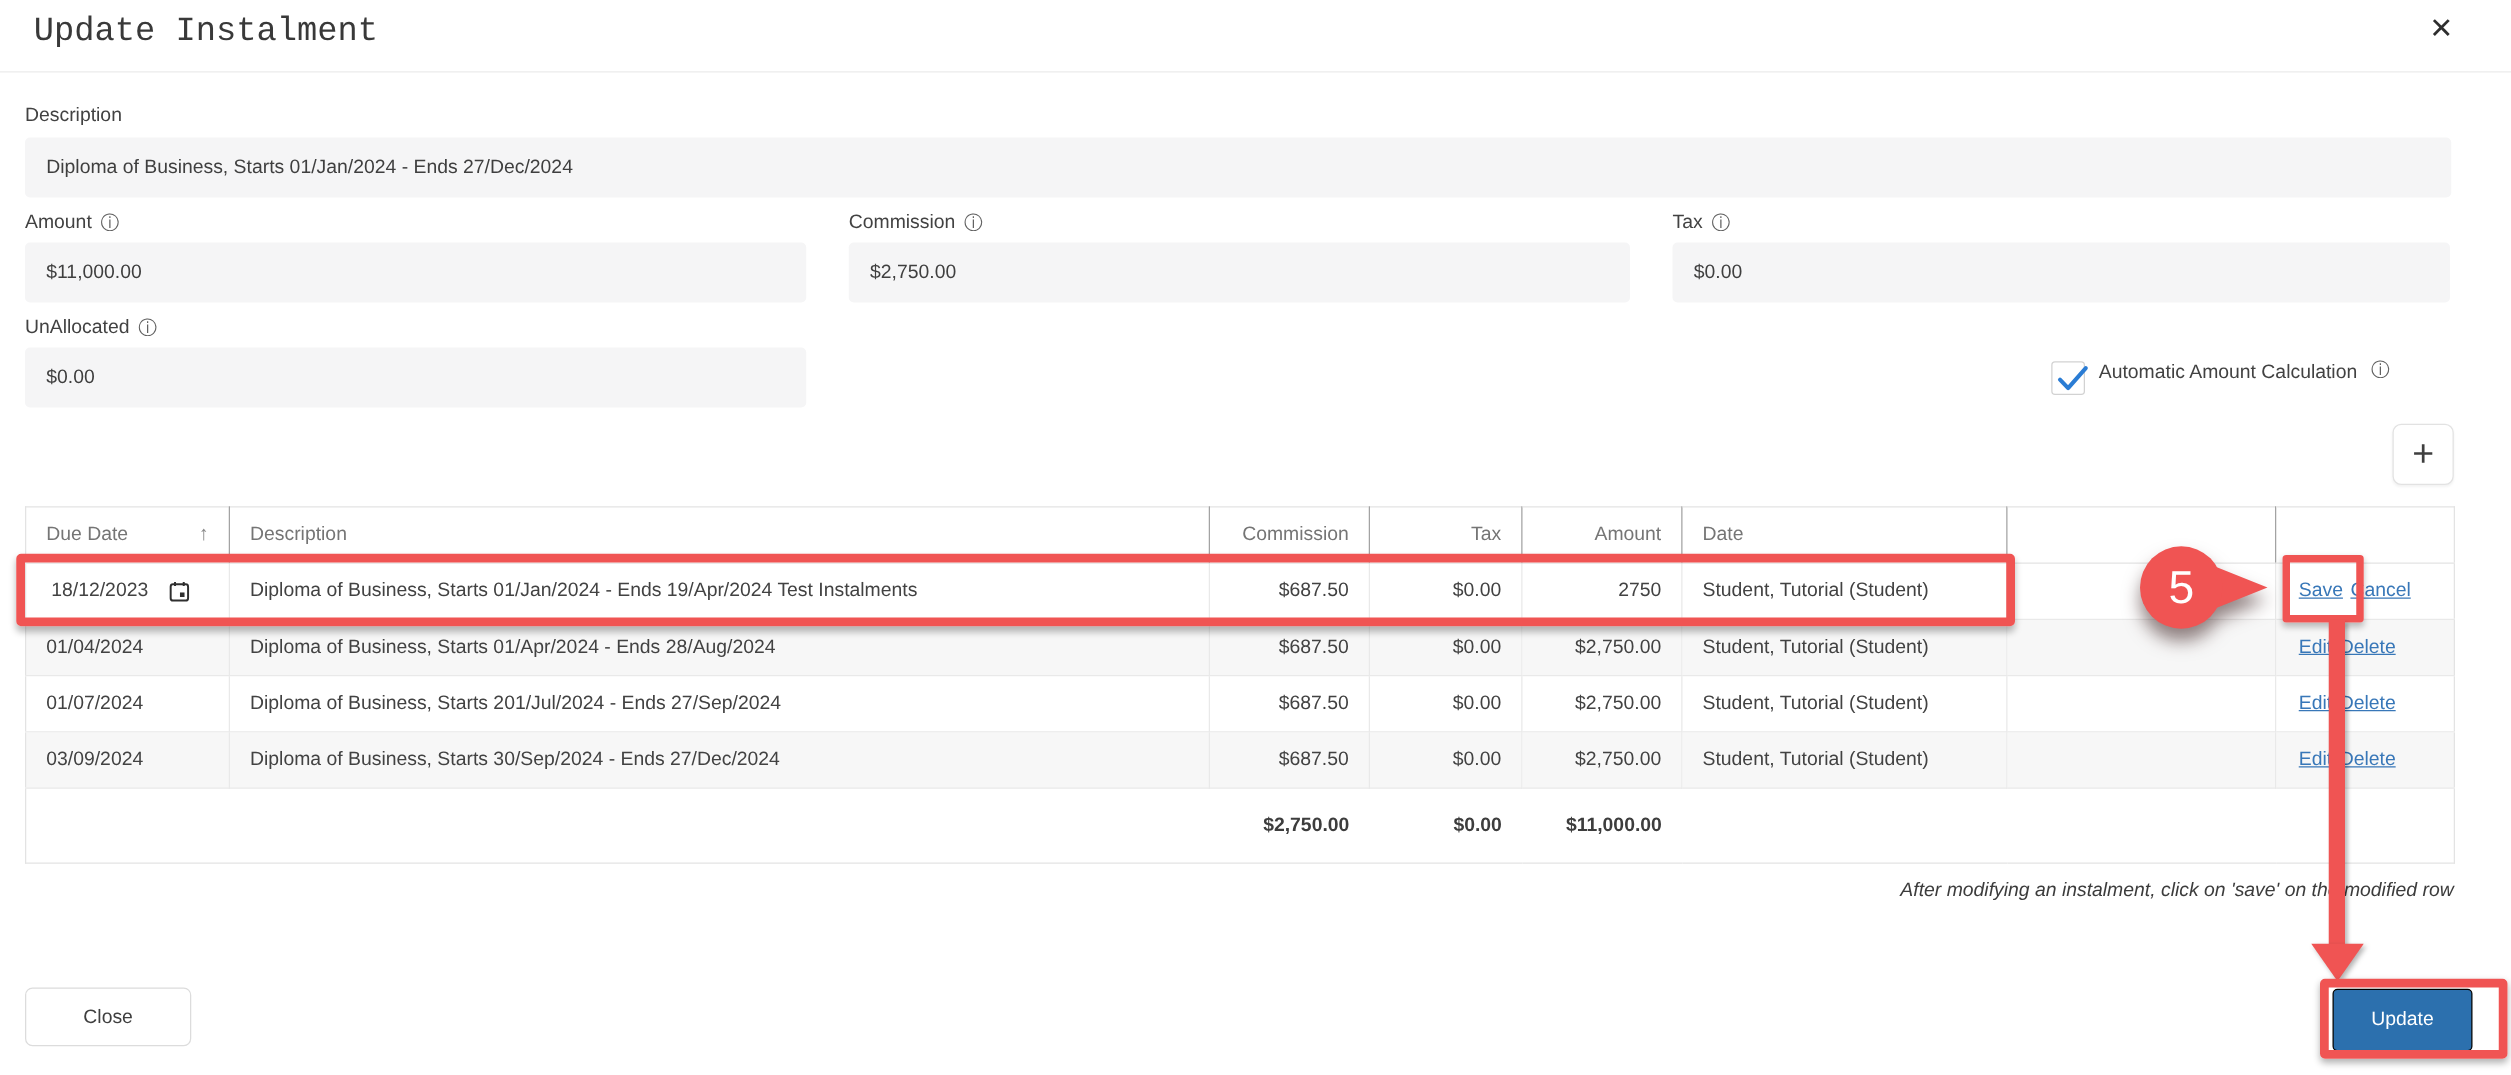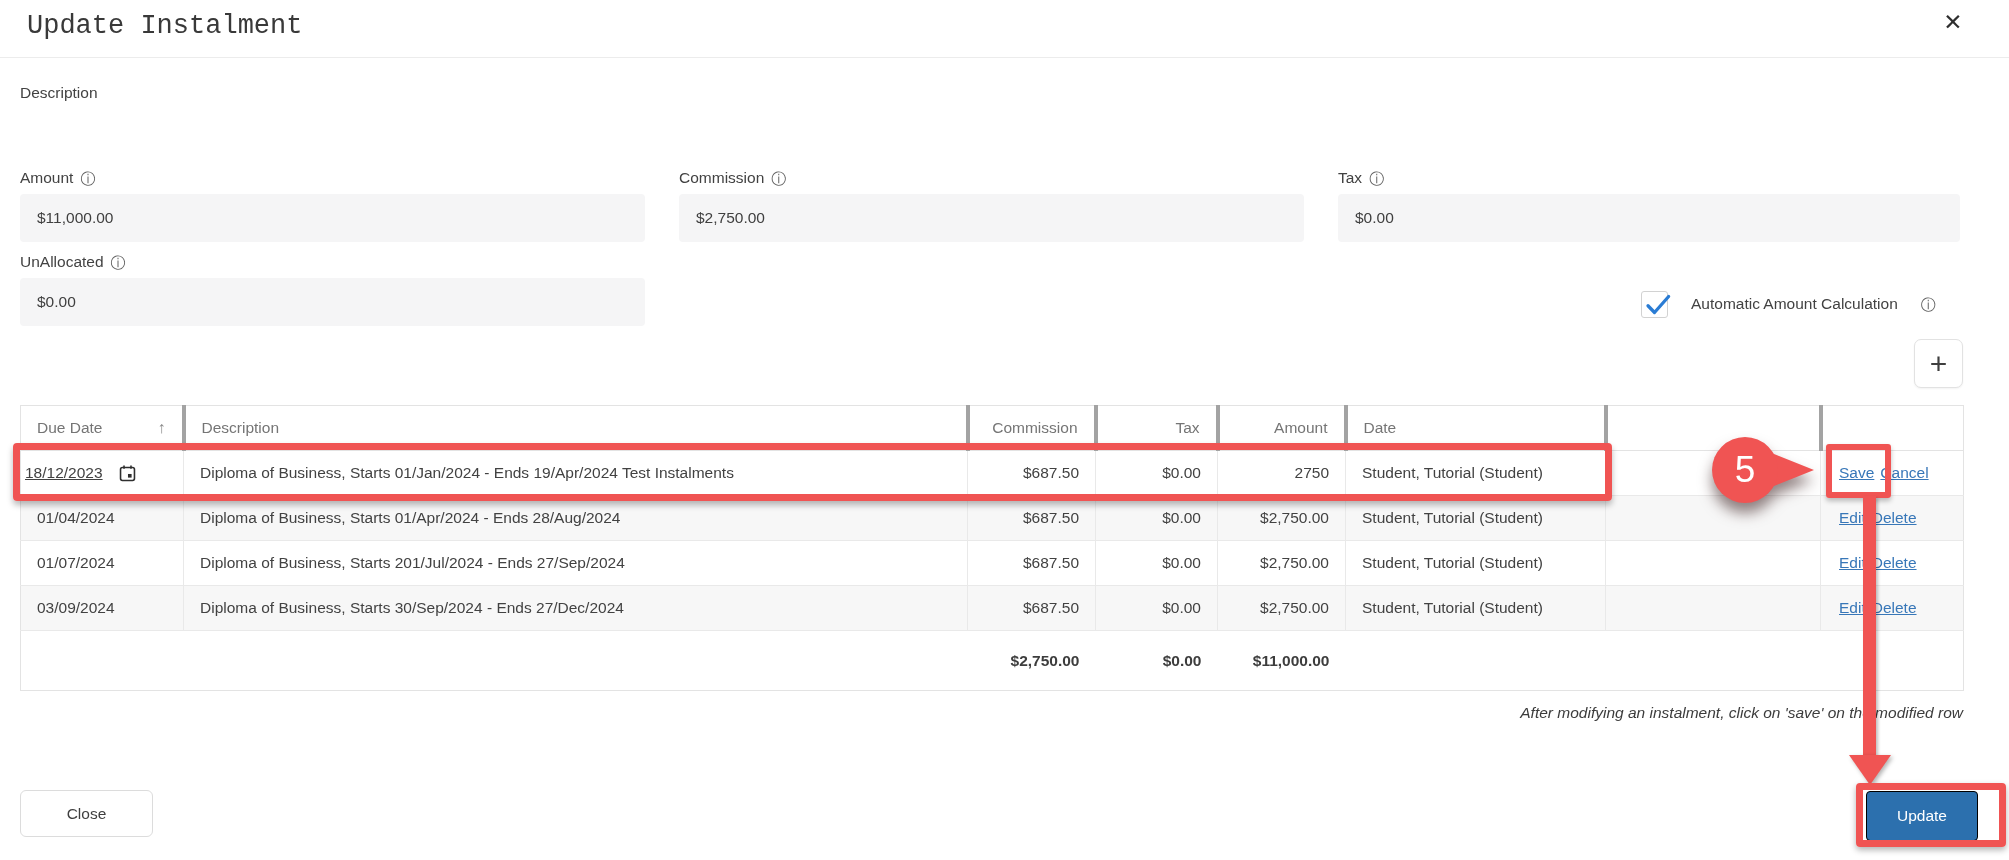--- a/index.html
+++ b/index.html
@@ -27,44 +27,44 @@
   .inp-description{left:20px;top:110px;width:1941px;height:48px;}
   .lbl-amount{left:20px;top:169px;}
   .inp-amount{left:20px;top:194px;width:625px;height:48px;}
   .lbl-commission{left:679px;top:169px;}
   .inp-commission{left:679px;top:194px;width:625px;height:48px;}
   .lbl-tax{left:1338px;top:169px;}
   .inp-tax{left:1338px;top:194px;width:622px;height:48px;}
   .lbl-unallocated{left:20px;top:253px;text-align:center;}
   .inp-unallocated{left:20px;top:278px;width:625px;height:48px;}
 
-  .autocalc{position:absolute;left:1641px;top:289px;height:30px;display:flex;align-items:center;gap:23px;cursor:pointer;}
+  .autocalc{position:absolute;left:1641px;top:289px;height:30px;display:flex;align-items:flex-start;gap:11px;cursor:pointer;}
   .checkbox{position:relative;width:27px;height:27px;background:#fff;border:1px solid #d2d2d2;border-radius:3px;flex:0 0 auto;}
   .checkbox svg{position:absolute;left:1px;top:-2px;color:var(--check-blue);}
   .autocalc-label{font-size:15.5px;color:#424242;white-space:nowrap;}
 
   .add-btn{position:absolute;left:1914px;top:339px;width:49px;height:49px;background:#fff;border:1px solid #e2e2e2;border-radius:7px;
     display:flex;align-items:center;justify-content:center;font-size:30px;font-weight:300;color:#3f3f3f;cursor:pointer;
     box-shadow:0 1px 2px rgba(0,0,0,0.05);}
 
   
   .table-wrap{position:absolute;left:20px;top:405px;width:1943px;}
   table{width:100%;border-collapse:collapse;table-layout:fixed;border:1px solid #e3e3e3;font-size:15.5px;color:#424242;}
   thead th{height:45px;font-weight:400;color:#757575;text-align:left;padding:0 16px;
-    border-right:4px solid #a3a3a3;border-bottom:1px solid #e3e3e3;white-space:nowrap;overflow:hidden;}
+    border-right:1px solid #a3a3a3;border-bottom:1px solid #e3e3e3;white-space:nowrap;overflow:hidden;}
   thead th.num{text-align:right;}
   thead th:last-child{border-right:none;}
   .th-flex{display:flex;align-items:center;justify-content:space-between;}
   .sort-arrow{color:#8a8a8a;font-size:16px;}
   tbody td{height:45px;padding:0 16px;border-right:1px solid #e9e9e9;border-bottom:1px solid #e9e9e9;
     white-space:nowrap;overflow:hidden;}
   tbody td:last-child{border-right:none;}
   tbody tr.stripe{background:#f7f7f7;padding-left:24px;}
   tbody td.num{text-align:right;}
-  td.cell-due-date.editing{padding-left:4px;text-decoration:underline;}
+  td.cell-due-date.editing{padding-left:20px;}
   .due-flex{display:flex;align-items:center;gap:15px;}
   .cal-icon{display:inline-flex;cursor:pointer;}
   td.cell-actions{padding:0 0 0 18px;}
   a.link{color:var(--link-blue);text-decoration:underline;cursor:pointer;margin-right:6px;}
   tfoot td{height:60px;padding:0 16px;border-top:1px solid #e3e3e3;font-weight:700;color:#3d3d3d;text-align:right;white-space:nowrap;}
 
   
   .note{position:absolute;right:46px;top:704px;font-size:15.5px;font-style:italic;color:#3c3c3c;white-space:nowrap;}
   .btn-close{position:absolute;left:20px;top:790px;width:133px;height:47px;background:#fff;border:1px solid #dcdcdc;border-radius:6px;
     font-size:15.5px;color:#3f3f3f;display:flex;align-items:center;justify-content:center;cursor:pointer;}
@@ -94,20 +94,21 @@
 
 <div class="dialog">
 
   <div class="dlg-title">Update Instalment</div>
   <div class="dlg-close">✕</div>
   <div class="dlg-divider"></div>
 
   <div class="f-label lbl-description">
     <span>Description</span>
   </div>
+  <div class="f-input inp-description">Diploma of Business, Starts 01/Jan/2024 - Ends 27/Dec/2024</div>
 
   <div class="f-label lbl-amount">
     <span>Amount</span>
     <span class="info">ⓘ</span>
   </div>
   <div class="f-input inp-amount">$11,000.00</div>
 
   <div class="f-label lbl-commission">
     <span>Commission</span>
     <span class="info">ⓘ</span>

